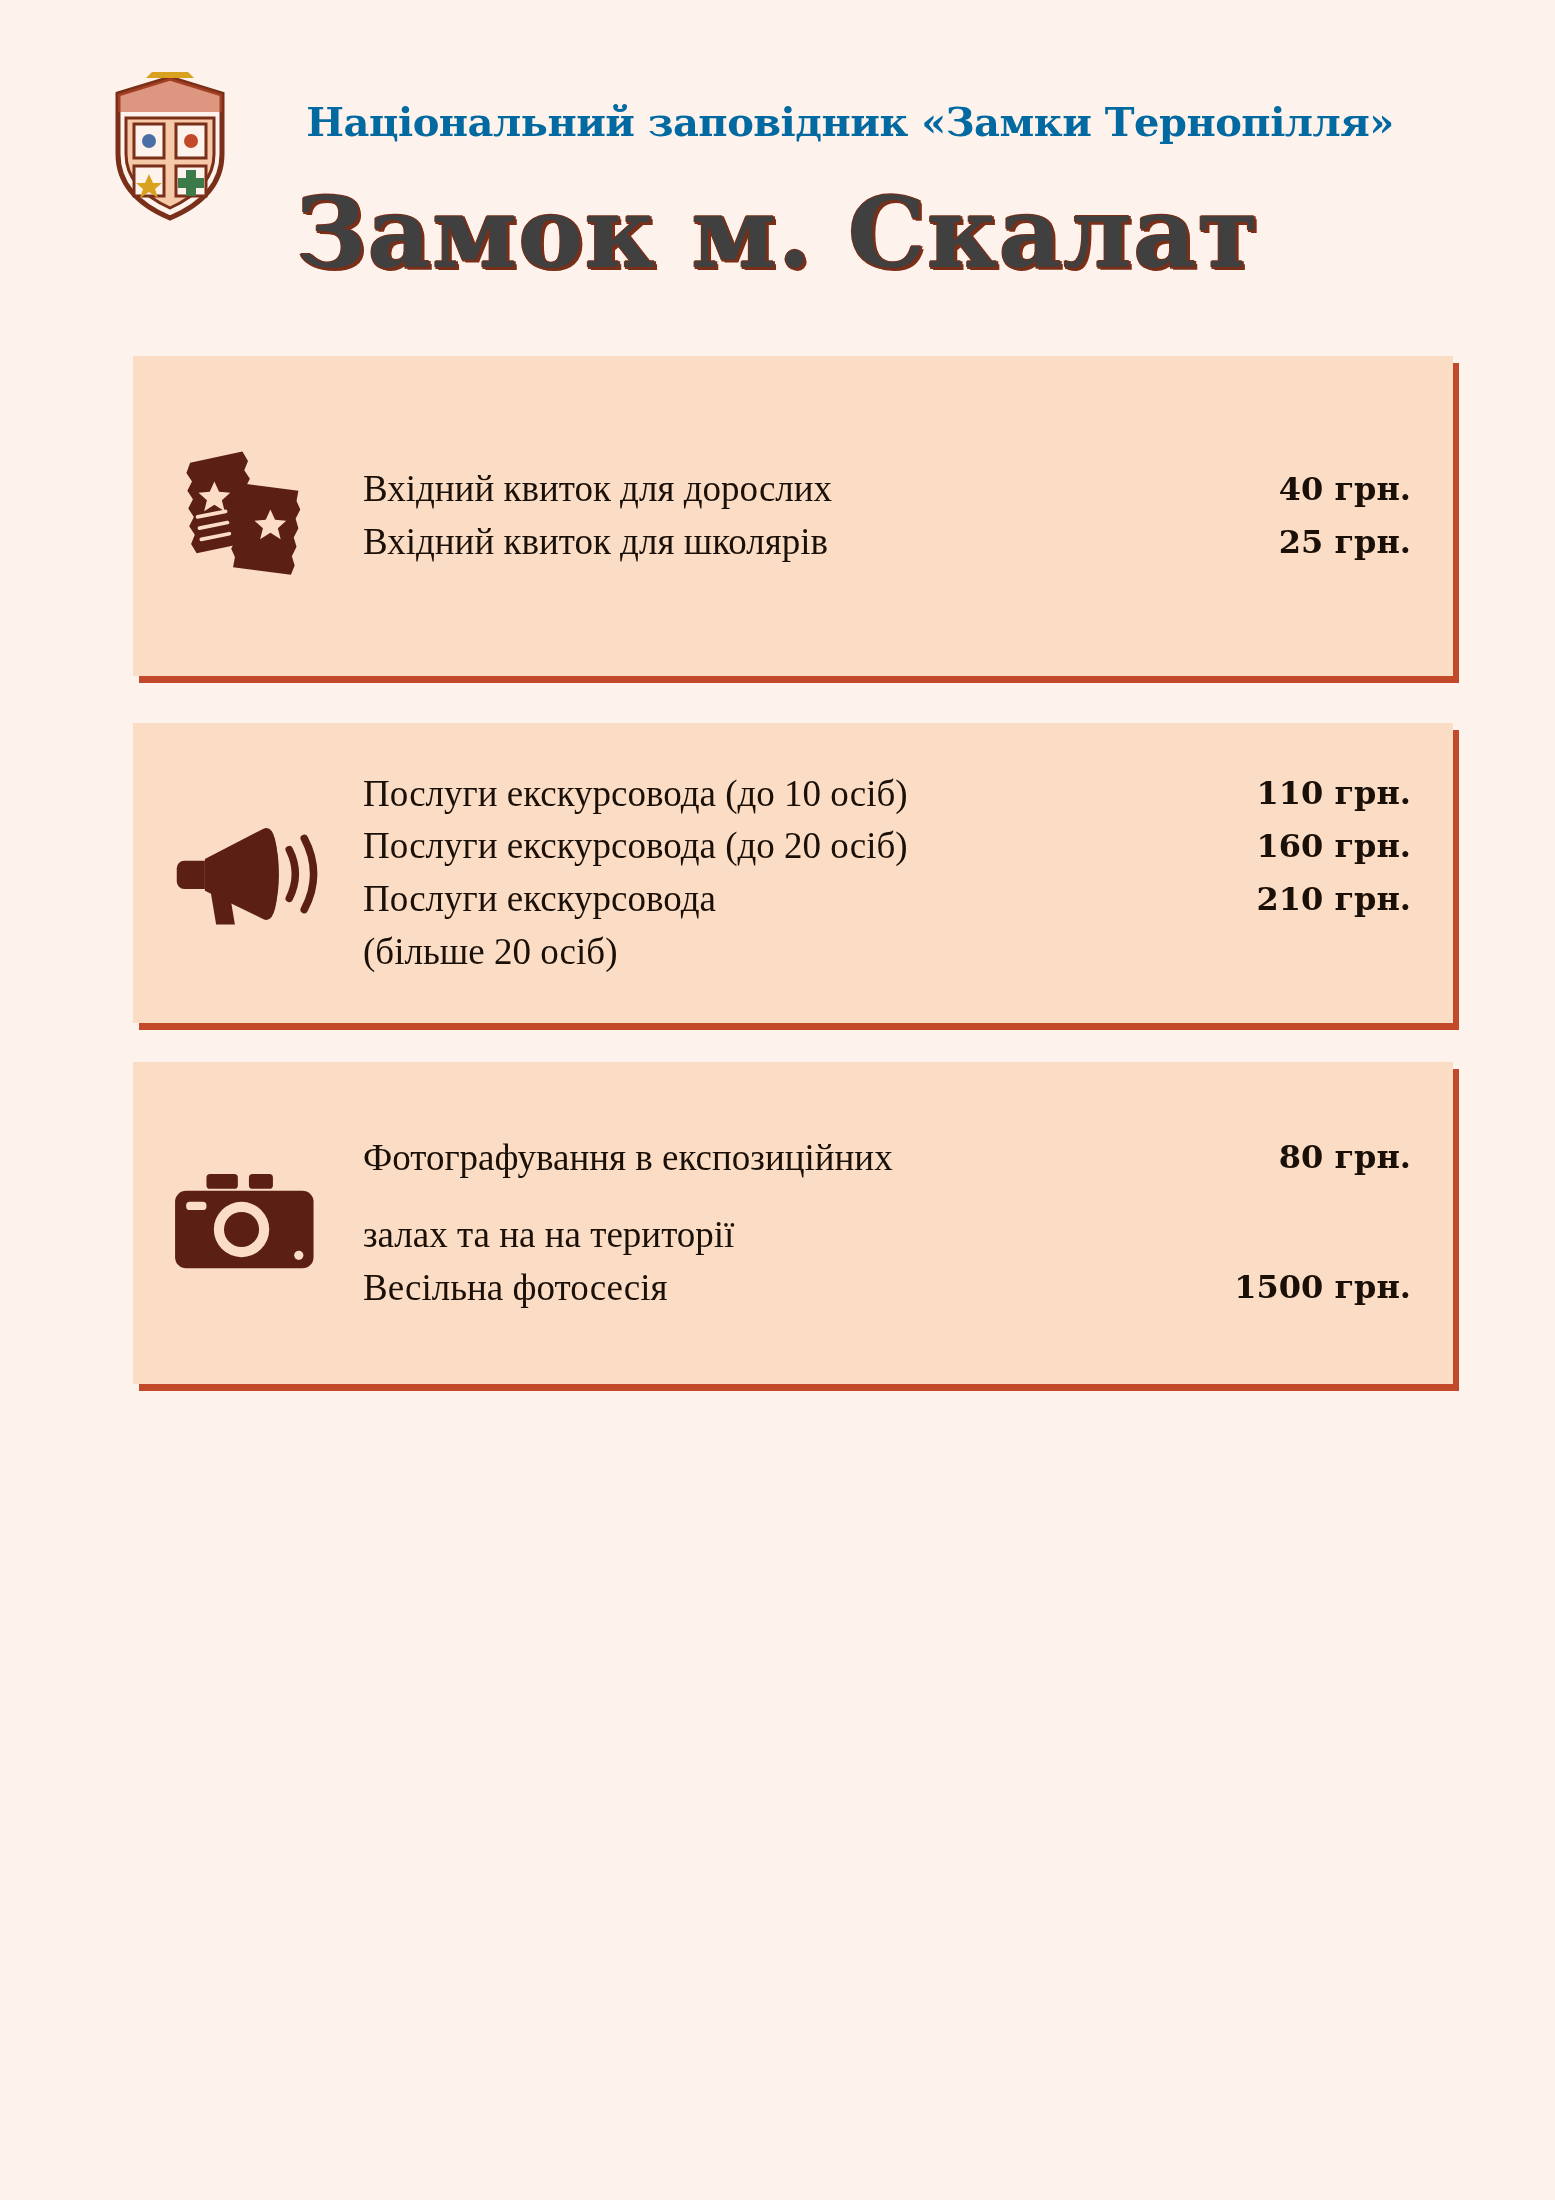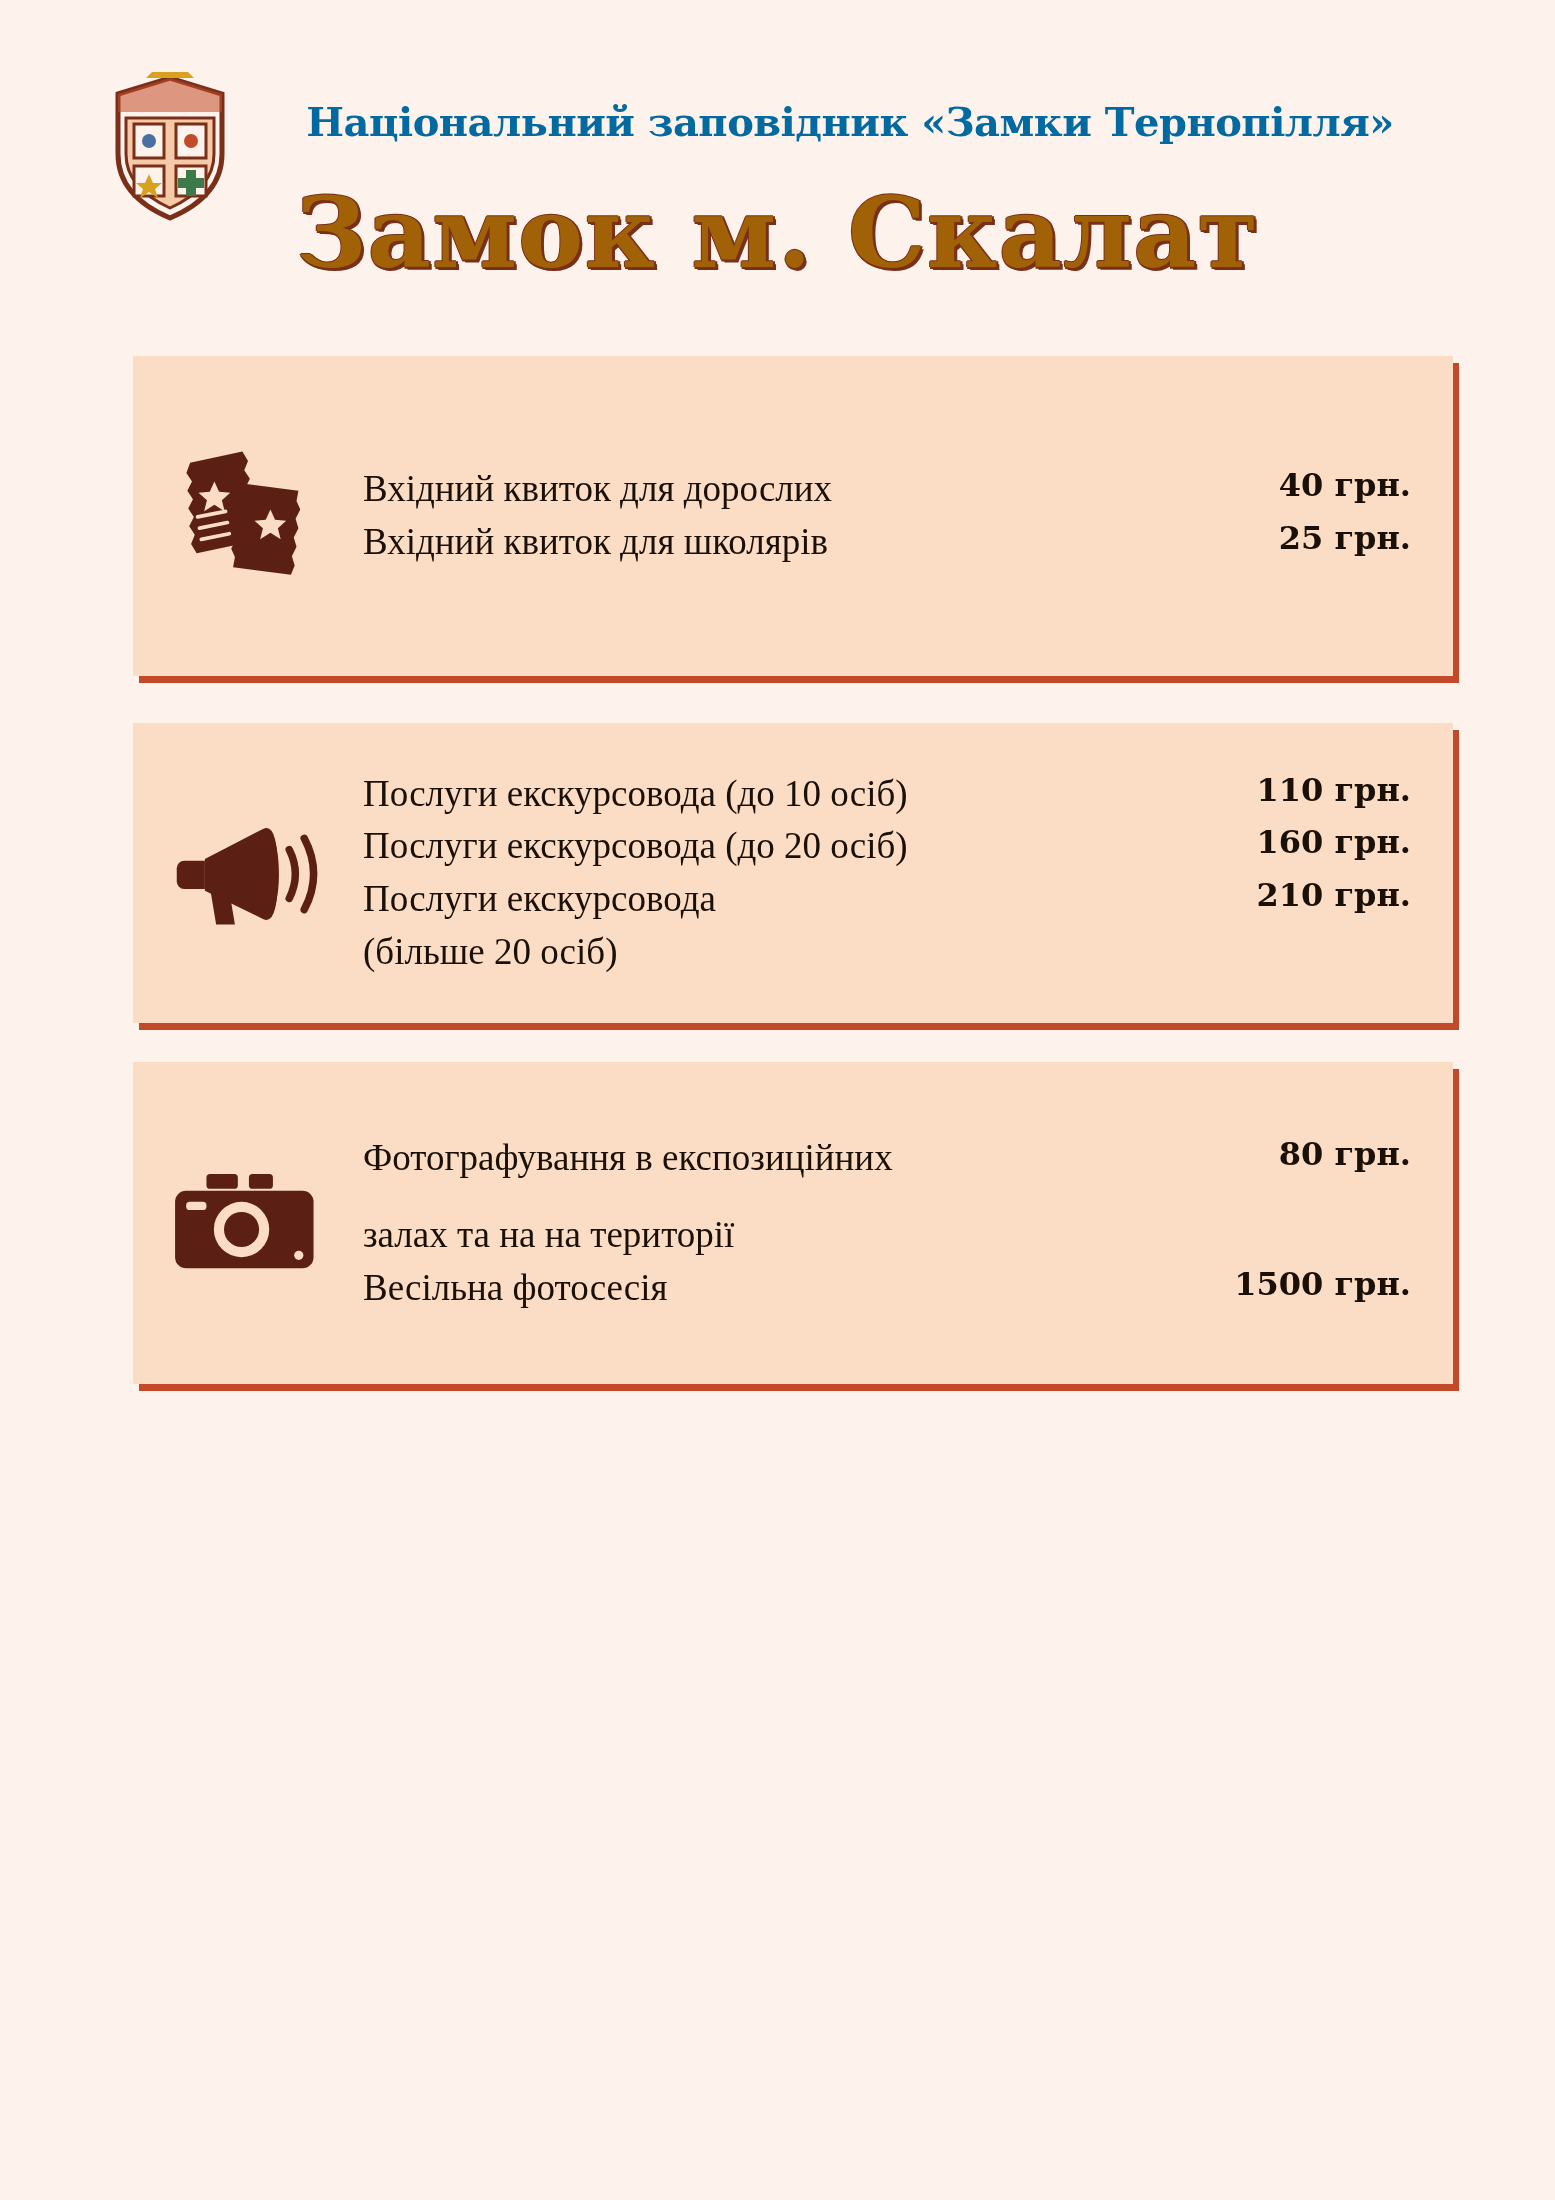--- a/index.html
+++ b/index.html
@@ -43,21 +43,21 @@
   }
   .main-title {
     position: absolute;
     left: 0;
     top: 175px;
     width: 1555px;
     text-align: center;
     font-family: "DejaVu Serif", serif;
     font-weight: bold;
     font-size: 98px;
-    color: #a16207;
+    color: #404040;
     text-shadow:
        2px 0 0 #7a2f18,
       -1px 0 0 #7a2f18,
        0 2px 0 #7a2f18,
        0 -1px 0 #7a2f18,
        3px 3px 0 #7a2f18;
     letter-spacing: 1px;
   }
 
   
@@ -81,21 +81,21 @@
     display: flex;
     align-items: center;
     justify-content: center;
   }
   .rows-cell {
     flex: 1 1 auto;
     padding-right: 42px;
   }
   .row {
     display: flex;
-    align-items: flex-start;
+    align-items: center;
     justify-content: space-between;
     font-size: 37px;
     line-height: 1.42;
     white-space: nowrap;
   }
   .row .label { text-align: left; }
   .row .price {
     font-family: "DejaVu Serif", serif;
     font-weight: bold;
     font-size: 32px;

